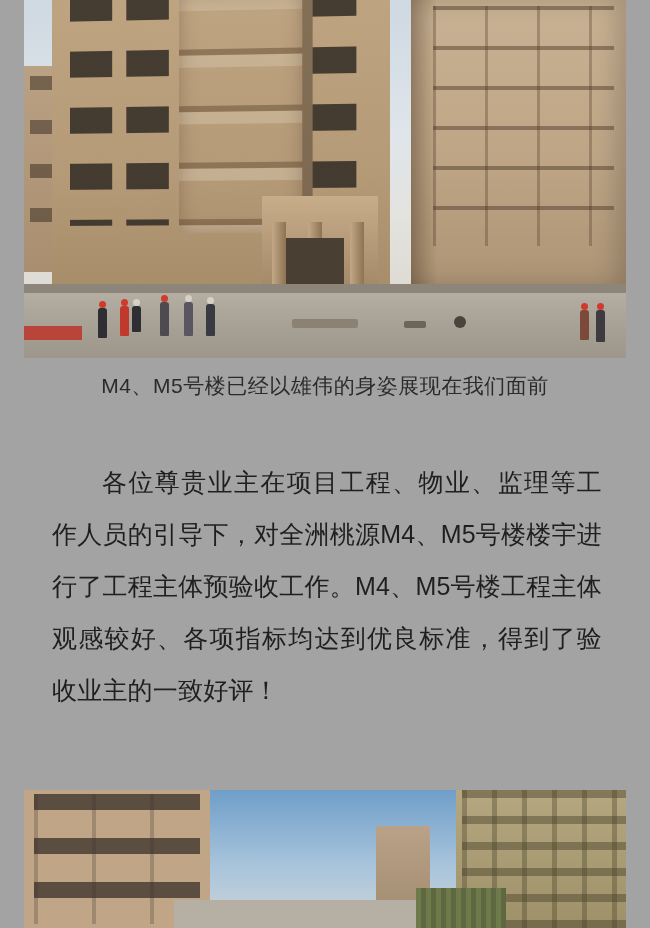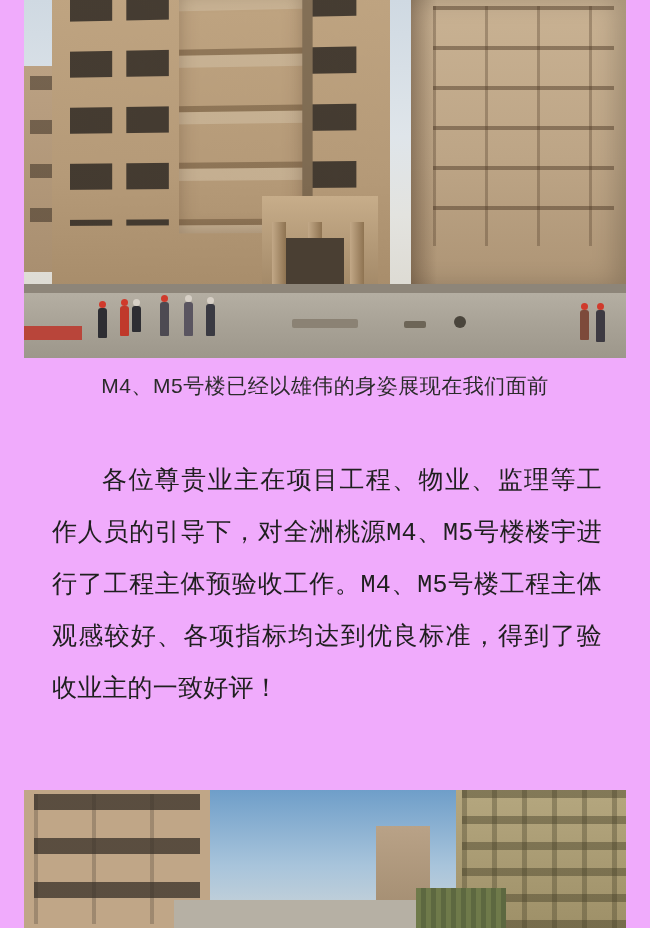--- a/index.html
+++ b/index.html
@@ -11,21 +11,21 @@
     width: 650px;
     height: 928px;
     overflow: hidden;
     font-family: "Liberation Sans", sans-serif;
     color: #1a1a1a;
   }
   .page {
     position: relative;
     width: 650px;
     height: 928px;
-    background: #f0abfc;
+    background: #a3a3a3;
   }
 
   
   .photo-top {
     position: absolute;
     left: 24px;
     top: 0;
     width: 602px;
     height: 358px;
     overflow: hidden;
@@ -181,21 +181,21 @@
     position: absolute;
     left: 52px;
     right: 48px;
     top: 456px;
     font-size: 25px;
     line-height: 52px;
     color: #1f1f1f;
     letter-spacing: .2px;
     text-align: justify;
   }
-  .body-text p { margin: 0; text-indent: 2em; font-family: Liberation Mono, monospace; }
+  .body-text p { margin: 0; text-indent: 2em; }
 
   
   .photo-bottom {
     position: absolute;
     left: 24px;
     top: 790px;
     width: 602px;
     height: 138px;
     overflow: hidden;
     background: #9aa7b4;

